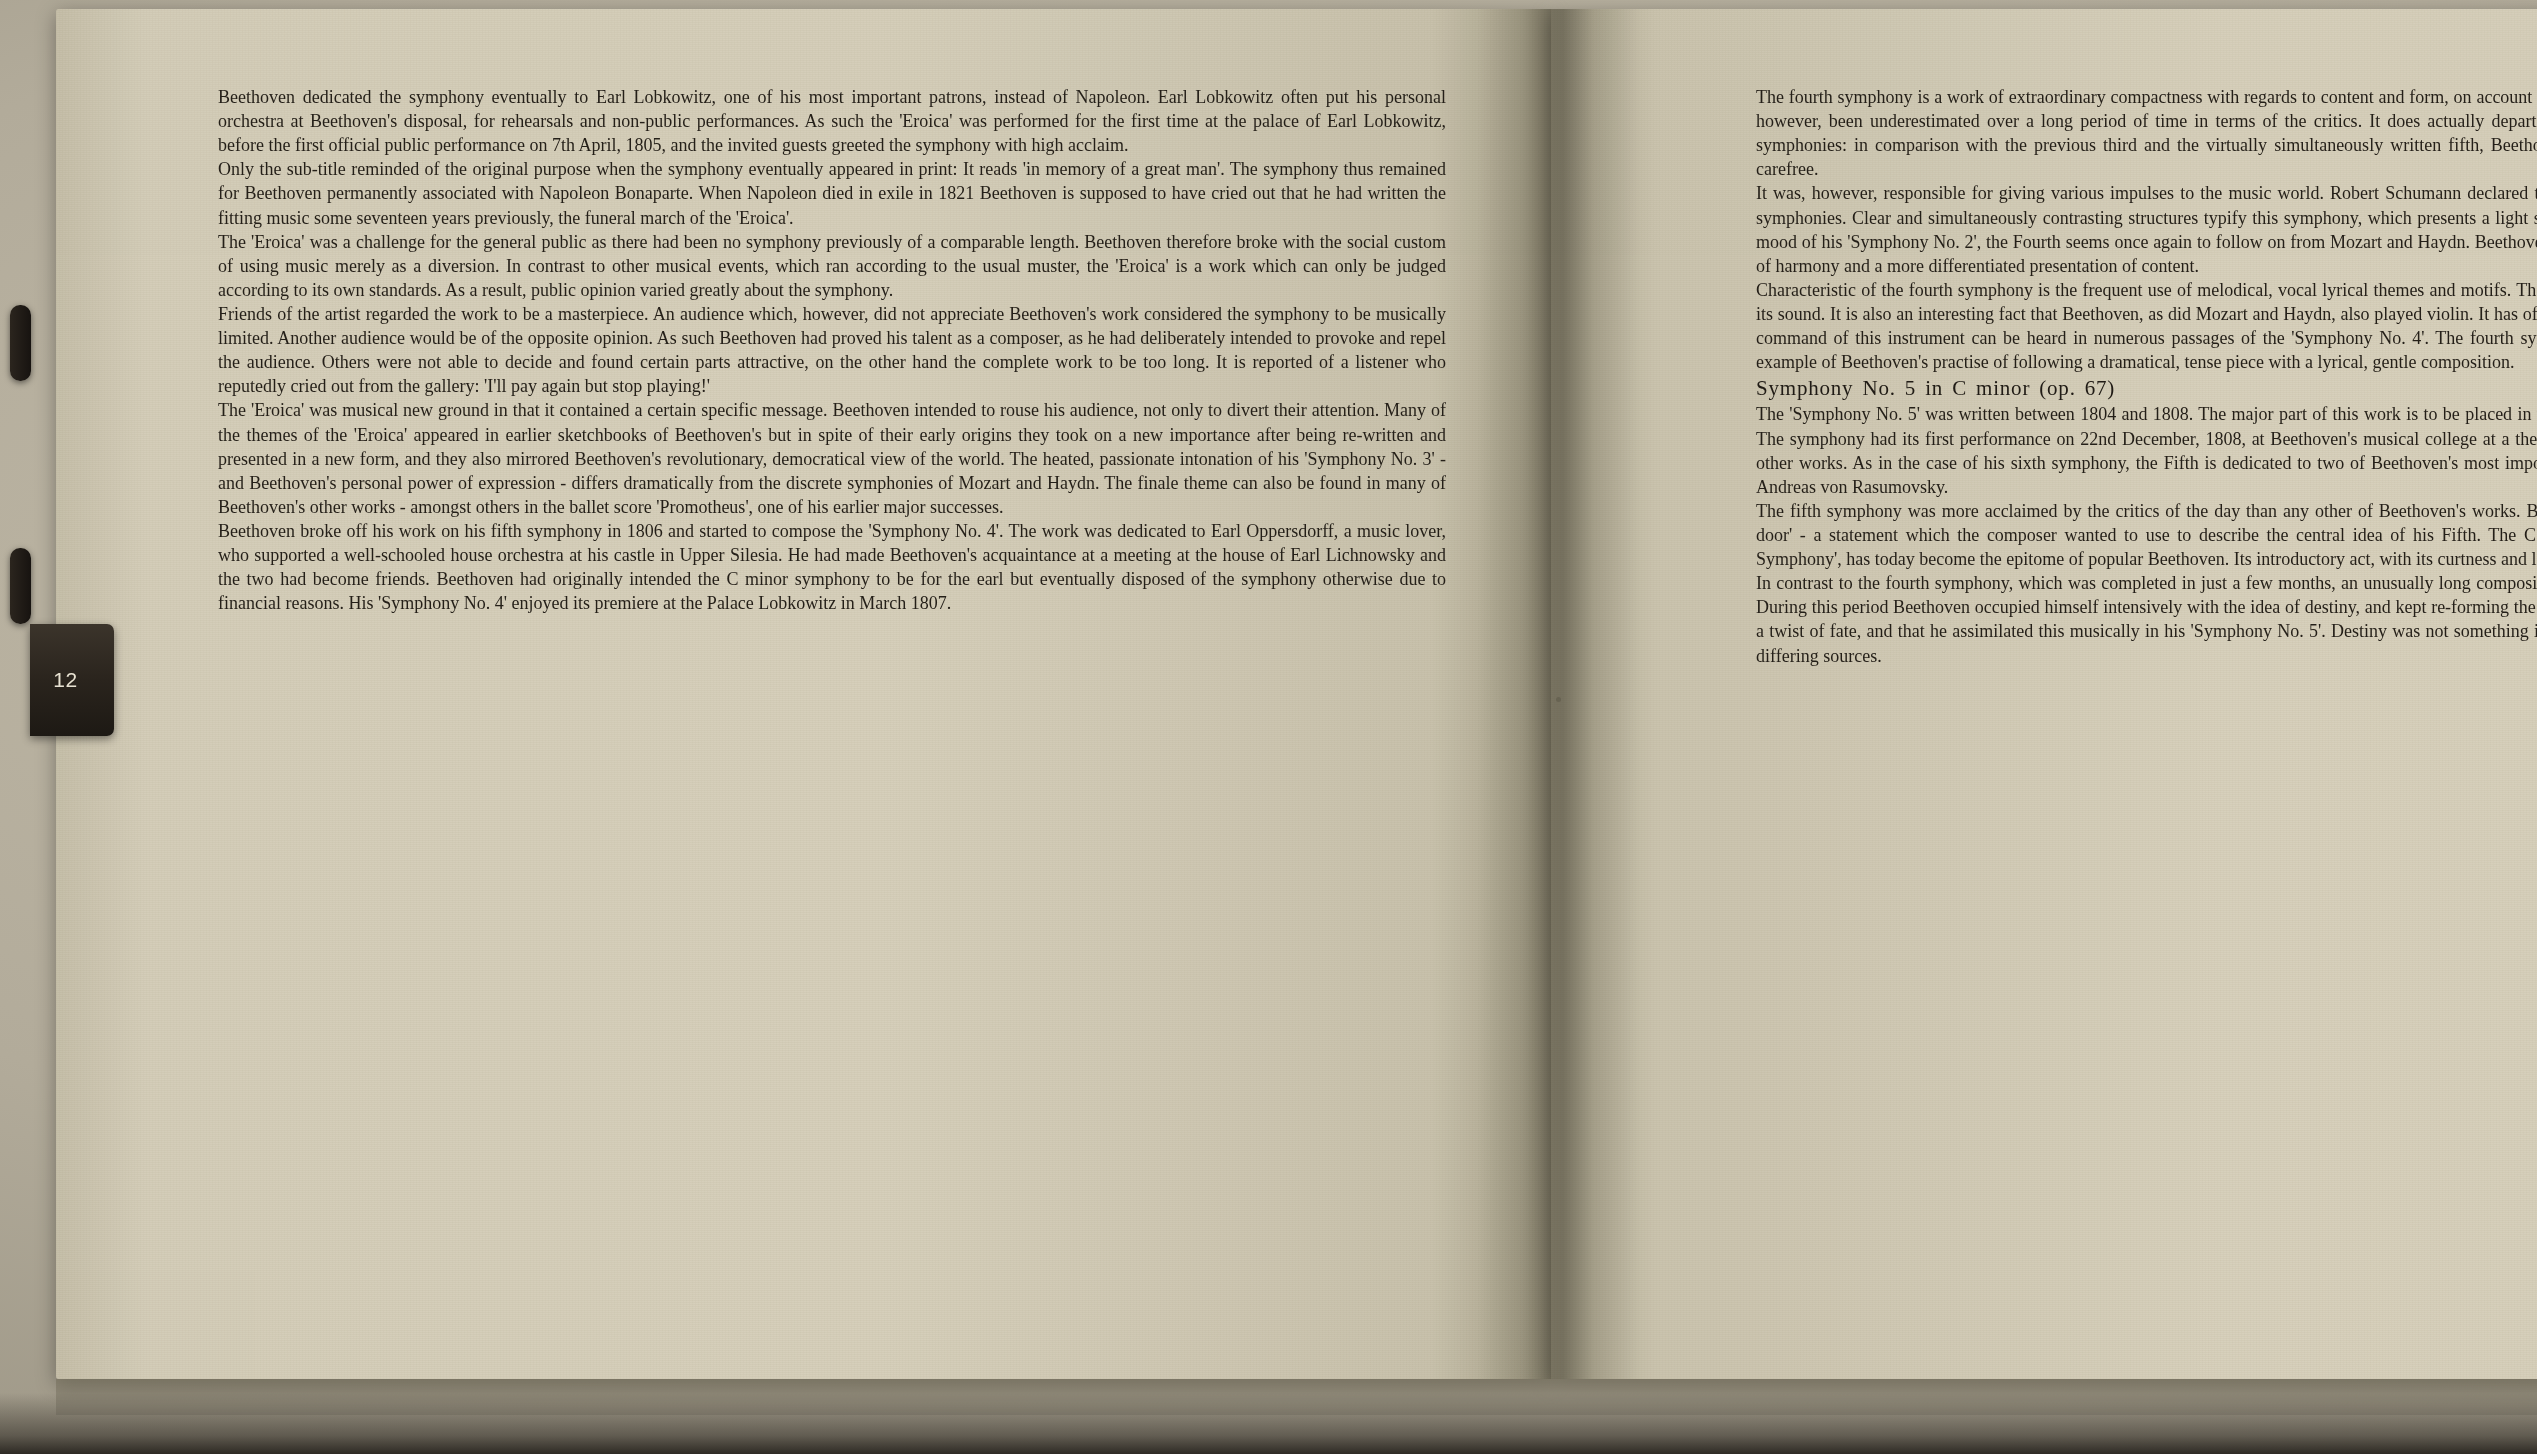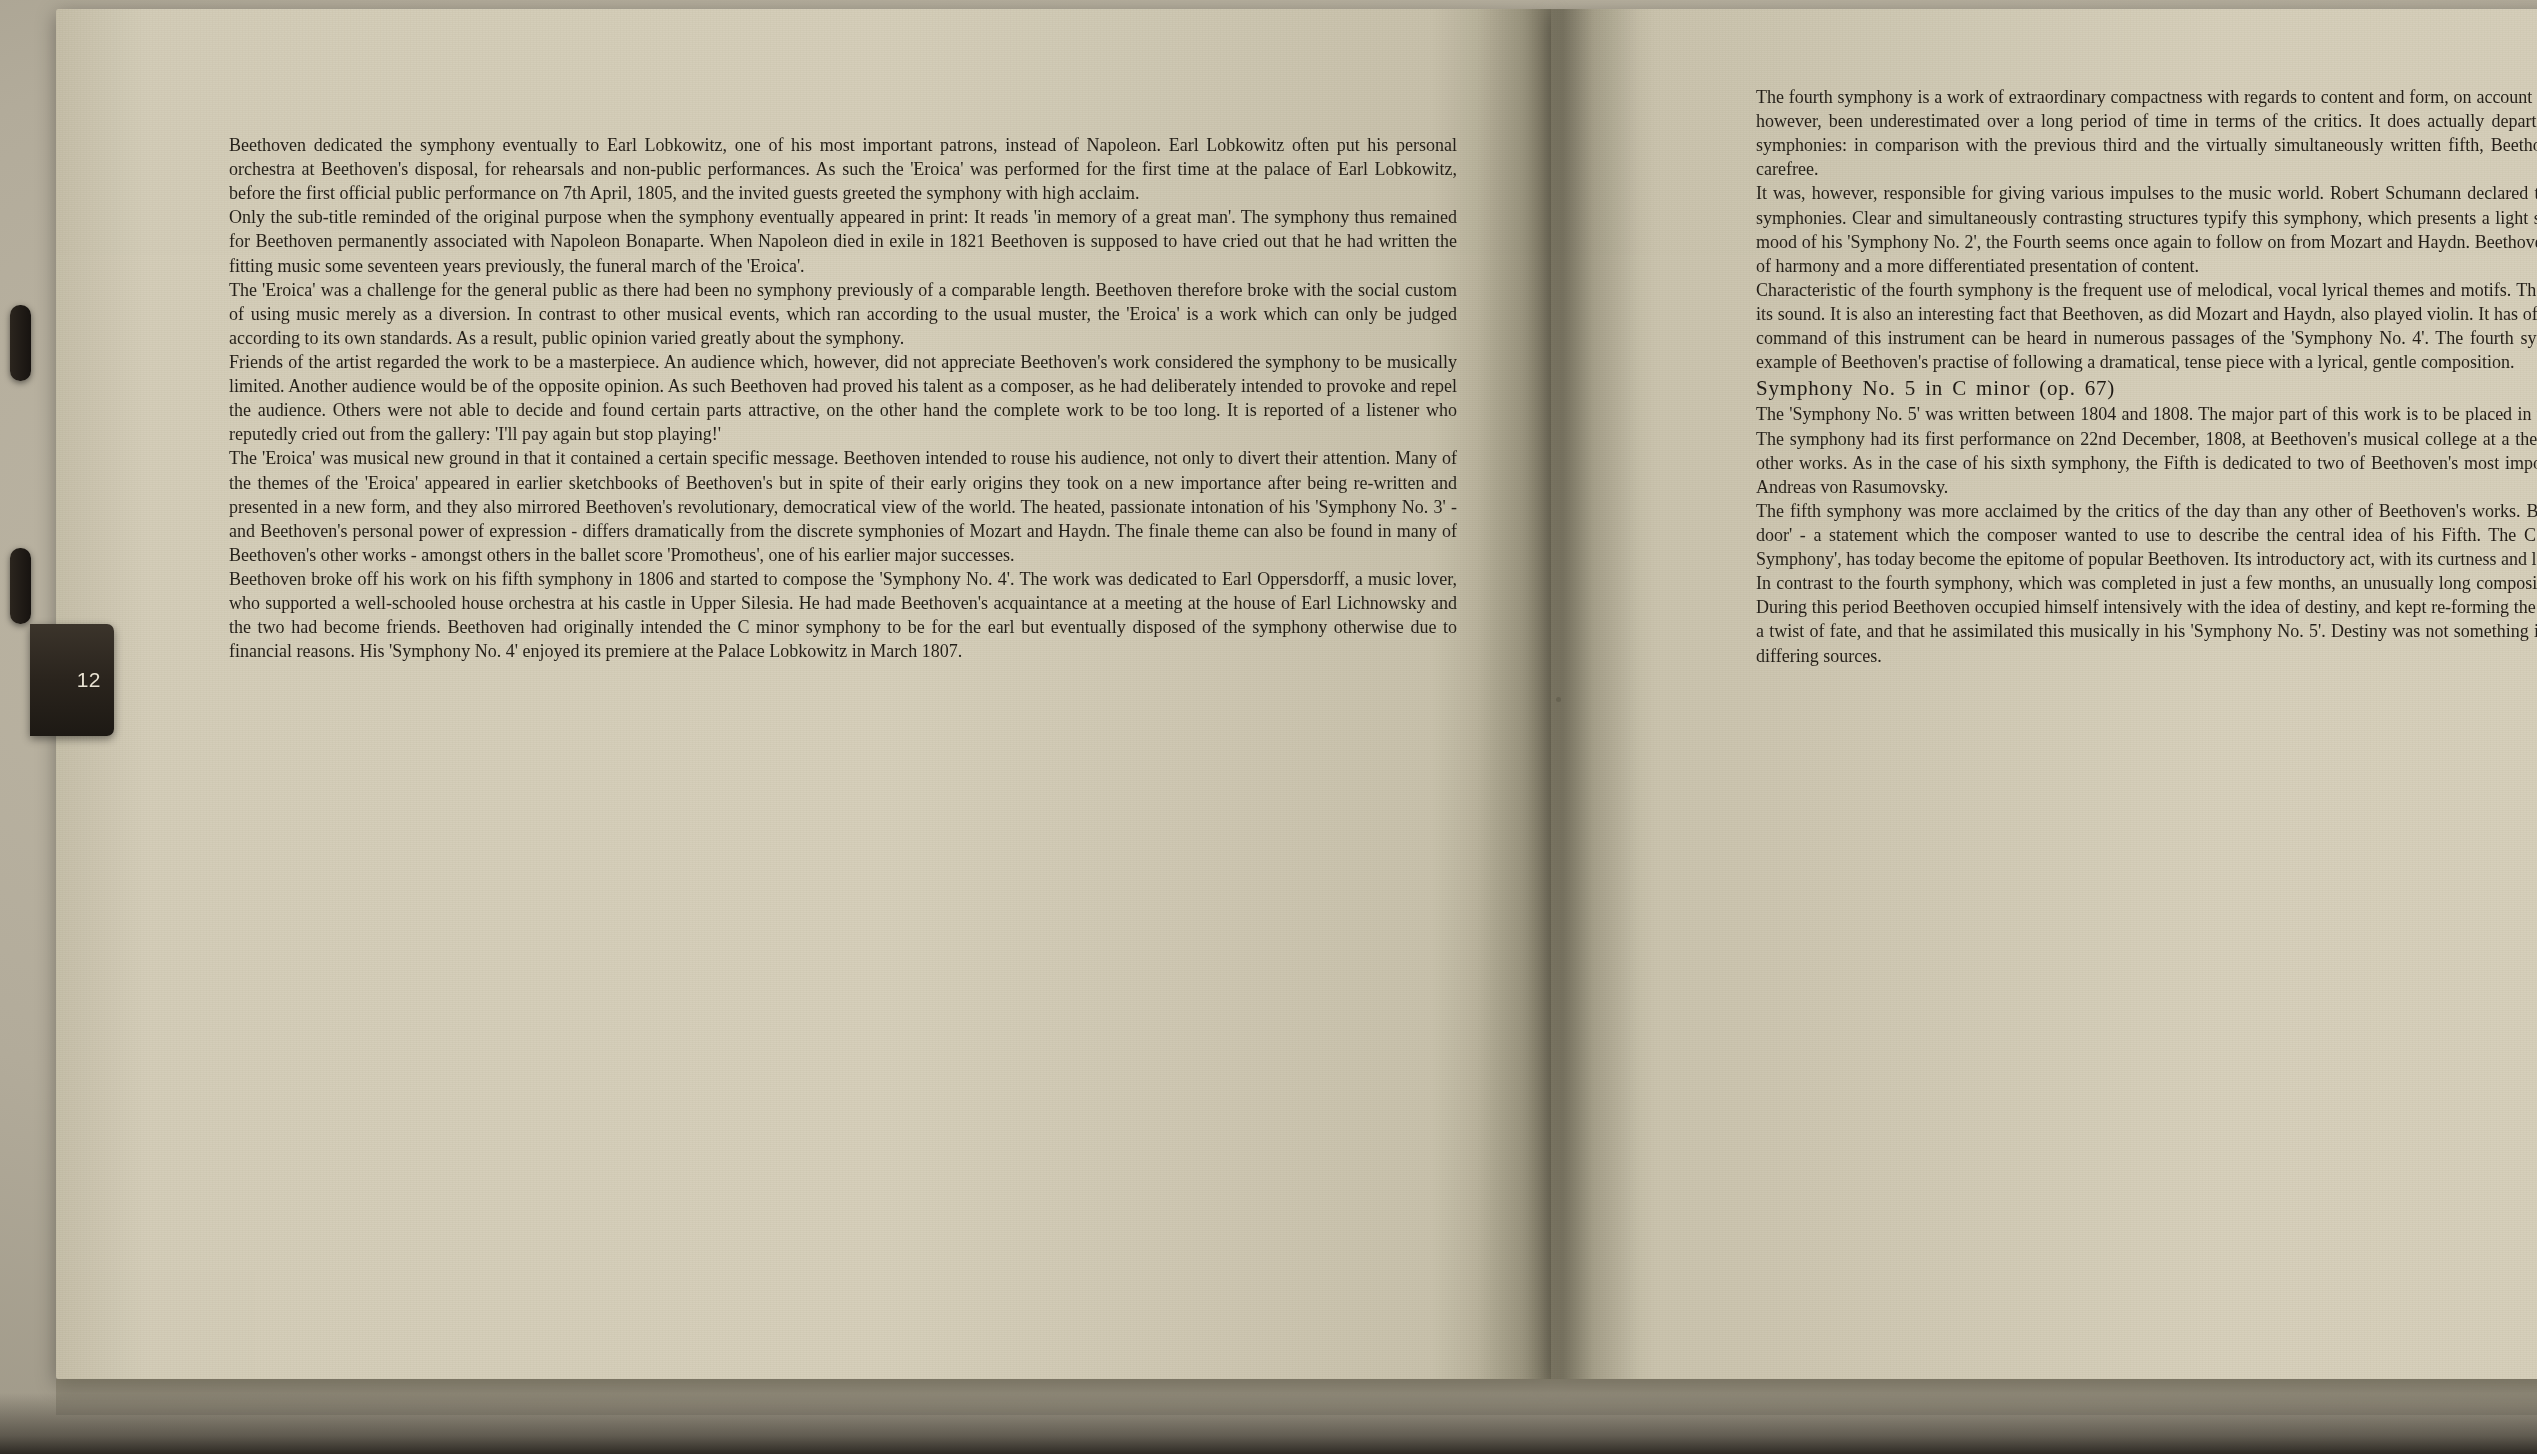--- a/index.html
+++ b/index.html
@@ -122,21 +122,21 @@
     justify-content: center;
     letter-spacing: 0.5px;
     box-shadow: 0 3px 9px rgba(0,0,0,0.45);
   }
   .tab-left {
     left: 30px;
     top: 624px;
     width: 71px;
     height: 112px;
     border-radius: 0 7px 7px 0;
-    justify-content: flex-end;
+    justify-content: center;
     padding-right: 13px;
   }
   .clip {
     position: absolute;
     left: 10px;
     width: 21px;
     height: 76px;
     background: linear-gradient(to right, #2b251e, #171310);
     border-radius: 10px;
     box-shadow: 0 2px 6px rgba(0,0,0,0.5);
@@ -148,21 +148,21 @@
   .col {
     position: absolute;
     top: 76px;
     width: 1228px;
     color: #241f18;
     font-family: "Liberation Serif", serif;
     font-size: 18px;
     line-height: 1.34;
     text-align: justify;
   }
-  .col-left  { left: 193px; margin-top: 48px; }
+  .col-left  { left: 182px; }
   .col-right { left: 1720px; }
 
   .col p {
     margin: 0 0 0 0;
     text-indent: 0;
     hyphens: none;
   }
   .heading {
     font-size: 21px;
     letter-spacing: 0.8px;

